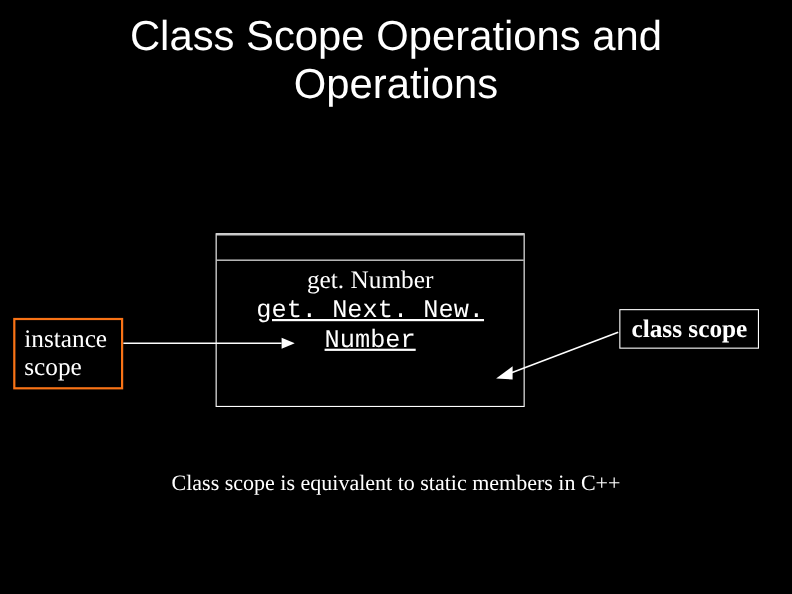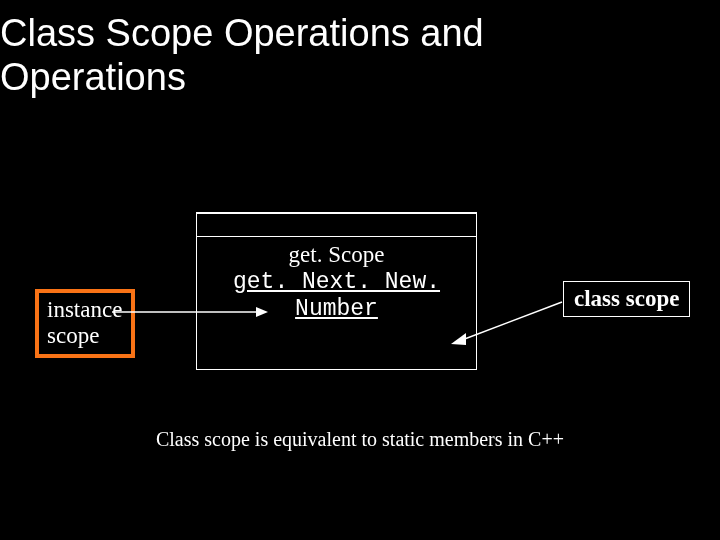--- a/index.html
+++ b/index.html
@@ -8,21 +8,21 @@
     height: 540px;
     background: #000000;
     position: relative;
     font-family: "Times New Roman", Times, serif;
     overflow: hidden;
   }
   .title {
     color: #ffffff;
     font-family: Arial, Helvetica, sans-serif;
     font-size: 38px;
-    text-align: left;
+    text-align: center;
     padding-top: 12px;
     line-height: 1.15;
   }
   .uml-box {
     position: absolute;
     left: 196px;
     top: 212px;
     width: 281px;
     height: 158px;
     border: 1px solid #ffffff;
@@ -48,26 +48,25 @@
     text-align: center;
     padding-top: 4px;
     line-height: 1.2;
   }
   .underline { text-decoration: underline; font-family: Liberation Mono, monospace; }
   .instance-label {
     position: absolute;
     left: 12px;
     top: 289px;
     width: 100px;
-    border: 4px solid #f97316;
+    border: 2px solid #f97316;
     color: #ffffff;
     font-size: 23px;
     padding: 4px 8px;
     line-height: 1.15;
-    margin-left: 23px;
   }
   .class-label {
     position: absolute;
     left: 563px;
     top: 281px;
     border: 1px solid #ffffff;
     color: #ffffff;
     font-size: 23px;
     padding: 4px 10px;
     white-space: nowrap;
@@ -93,21 +92,21 @@
 <div class="title">
   <span>Class Scope Operations and</span><br>
   <span>Operations</span>
 </div>
 
 <div class="uml-box">
   <hr class="uml-divider">
   <div class="uml-empty"></div>
   <hr class="uml-divider">
   <div class="uml-ops">
-    <div>get. Scope</div>
+    <div>get. Number</div>
     <div class="underline">get. Next. New. Number</div>
   </div>
 </div>
 
 <div class="instance-label">instance scope</div>
 
 <div class="class-label">class scope</div>
 
 <svg class="arrow" style="left:112px; top:300px;" width="156" height="24">
   <line x1="0" y1="12" x2="144" y2="12" stroke="#ffffff" stroke-width="1.5"></line>

